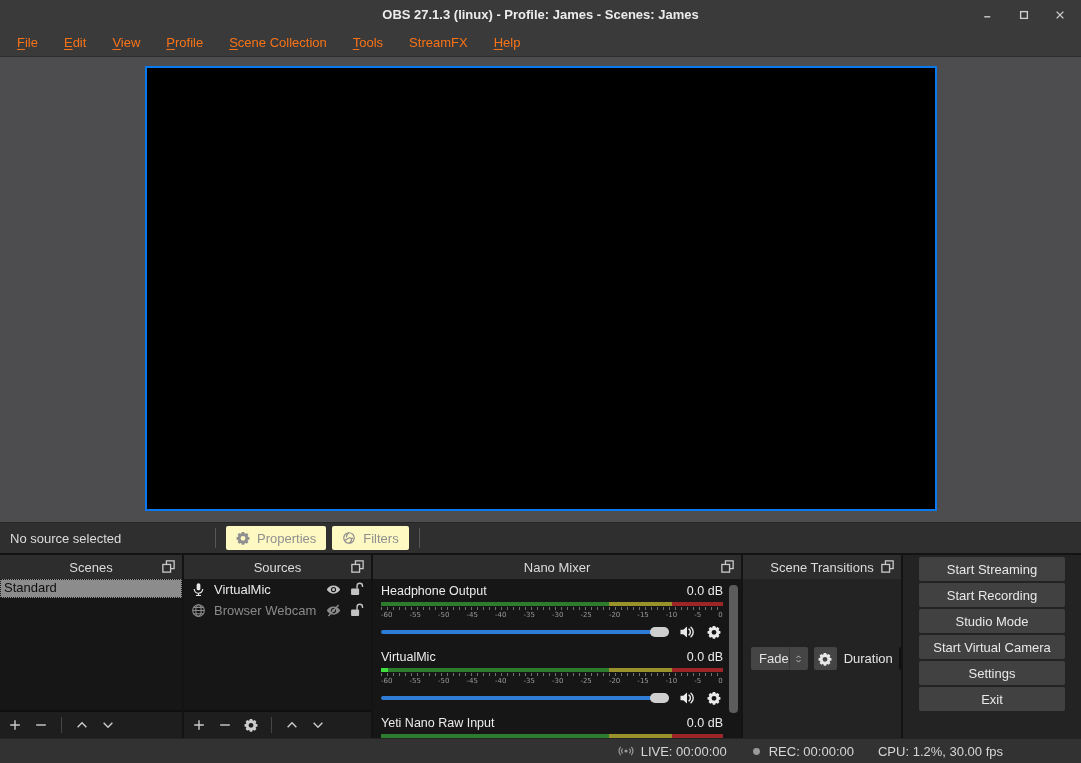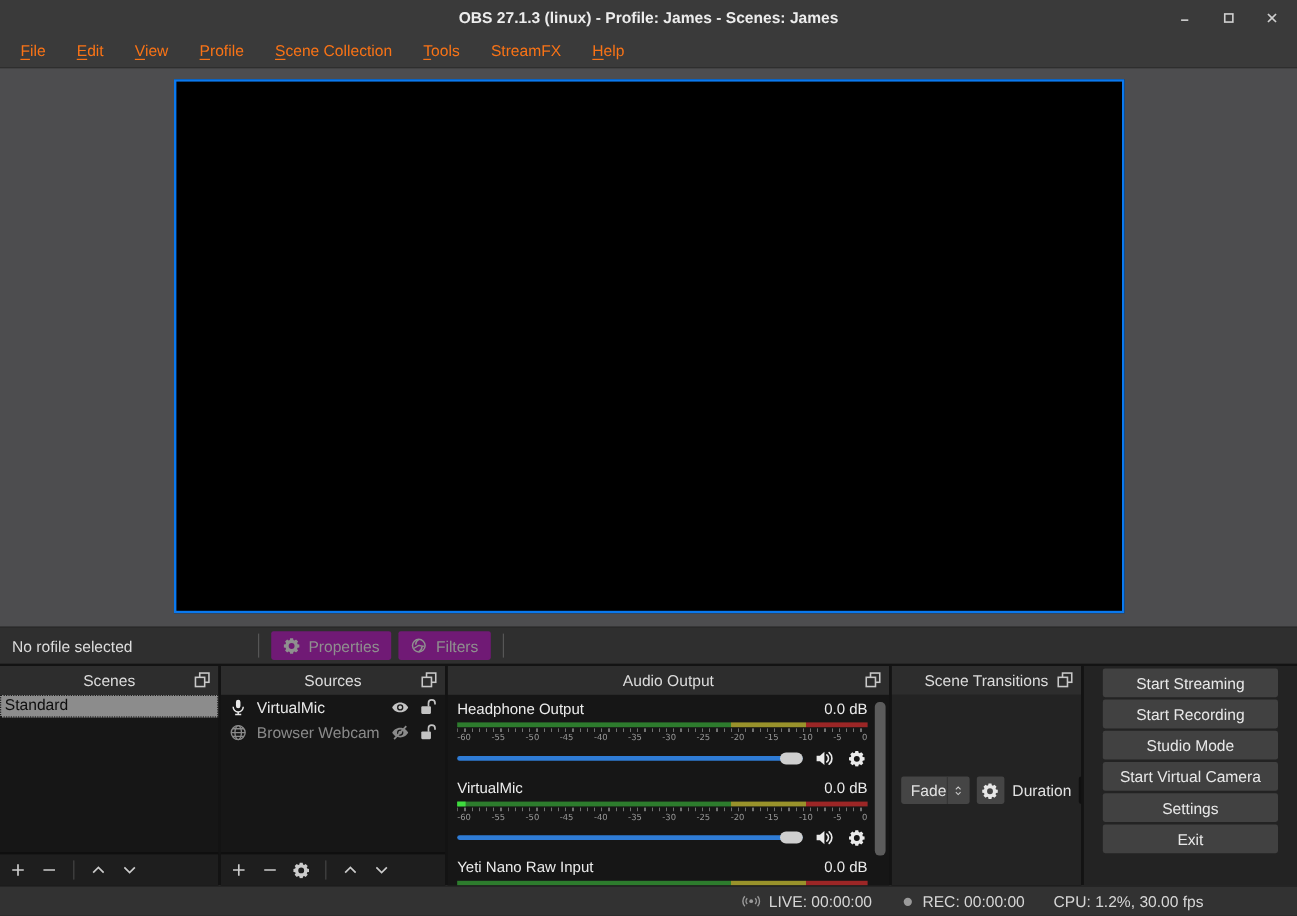--- a/index.html
+++ b/index.html
@@ -24,21 +24,21 @@
   .menu-item u { text-decoration:underline; text-underline-offset:2px; }
   
   .preview-area { height:465px; background:#4d4d4f; position:relative; }
   .canvas { position:absolute; left:145px; top:9px; width:792px; height:445px; background:#000; border:2px solid #0a79ef; }
   
   .source-toolbar { height:31px; background:#2f2f2f; border-top:1px solid #272727; display:flex; align-items:center; padding:0 10px; }
   .st-status { font-size:13px; color:#dcdcdc; width:198px; }
   .st-sep { width:1px; height:20px; background:#565656; margin:0 7px; }
   .tbtn {
     display:flex; align-items:center; gap:7px; height:24px; padding:0 10px; margin:0 3px;
-    background:#701a75; border:none; border-radius:2px; color:#8f8f8f; font-size:13px;
+    background:#fef9c3; border:none; border-radius:2px; color:#8f8f8f; font-size:13px;
     font-family:inherit; cursor:pointer;
   }
   .tbtn .icn svg { width:14px; height:14px; }
   
   .docks { height:185px; background:#131313; display:flex; gap:2px; padding-top:2px; }
   .dock { background:#161616; display:flex; flex-direction:column; overflow:hidden; }
   .dock-scenes { width:182px; } .dock-sources { width:187px; } .dock-mixer { width:368px; }
   .dock-transitions { width:158px; } .dock-controls { width:178px; }
   .dock-header { height:24px; min-height:24px; background:#2d2d2d; position:relative; display:flex; align-items:center; justify-content:center; font-size:13px; color:#dcdcdc; }
   .dock-float { position:absolute; right:5px; top:4px; width:16px; height:16px; color:#c8c8c8; cursor:pointer; }
@@ -138,21 +138,21 @@
       <span class="menu-item"><u>T</u>ools</span>
       <span class="menu-item">StreamFX</span>
       <span class="menu-item"><u>H</u>elp</span>
     </div>
 
   <div class="preview-area">
     <div class="canvas"></div>
   </div>
 
   <div class="source-toolbar">
-    <span class="st-status">No rofile selected</span>
+    <span class="st-status">No source selected</span>
     <div class="st-sep"></div>
     <button class="tbtn">
       <span class="icn">
           <svg viewBox="0 0 16 16" xmlns="http://www.w3.org/2000/svg" fill="currentColor">
             <path fill-rule="evenodd" d="M6.6 1h2.8l.35 1.7c.36.11.71.25 1.04.43l1.45-.95 1.98 1.98-.95 1.45c.18.33.32.68.43 1.04L15.4 7v2.8l-1.7.35c-.11.36-.25.71-.43 1.04l.95 1.45-1.98 1.98-1.45-.95c-.33.18-.68.32-1.04.43L9.4 15.8H6.6l-.35-1.7a5.5 5.5 0 0 1-1.04-.43l-1.45.95-1.98-1.98.95-1.45a5.5 5.5 0 0 1-.43-1.04L.6 9.8V7l1.7-.35c.11-.36.25-.71.43-1.04l-.95-1.45 1.98-1.98 1.45.95c.33-.18.68-.32 1.04-.43L6.6 1zM8 5.6a2.8 2.8 0 1 0 0 5.6 2.8 2.8 0 0 0 0-5.6z"></path>
           </svg>
         </span>
       <span>Properties</span>
     </button>
     <button class="tbtn">
@@ -285,21 +285,21 @@
           <span class="icn">
             <svg viewBox="0 0 16 16" xmlns="http://www.w3.org/2000/svg" stroke="currentColor" stroke-width="1.6" fill="none">
               <path d="M3 5.5l5 5 5-5"></path>
             </svg>
           </span>
         </div>
     </div>
 
     <div class="dock dock-mixer">
       <div class="dock-header">
-        <span>Audio Output</span>
+        <span>Nano Mixer</span>
         <span class="dock-float"><svg viewBox="0 0 16 16" xmlns="http://www.w3.org/2000/svg" fill="none" stroke="currentColor" stroke-width="1.4">
               <rect x="5.8" y="2" width="8.2" height="8.2"></rect>
               <rect x="2" y="5.8" width="8.2" height="8.2" fill="#2d2d2d"></rect>
             </svg></span>
       </div>
       <div class="mixer-content" id="mixer-content">
         <div class="mixer-scrollbar"></div>
       <div class="mixer-channel">
             <div class="mix-head">
               <span>Headphone Output</span>

